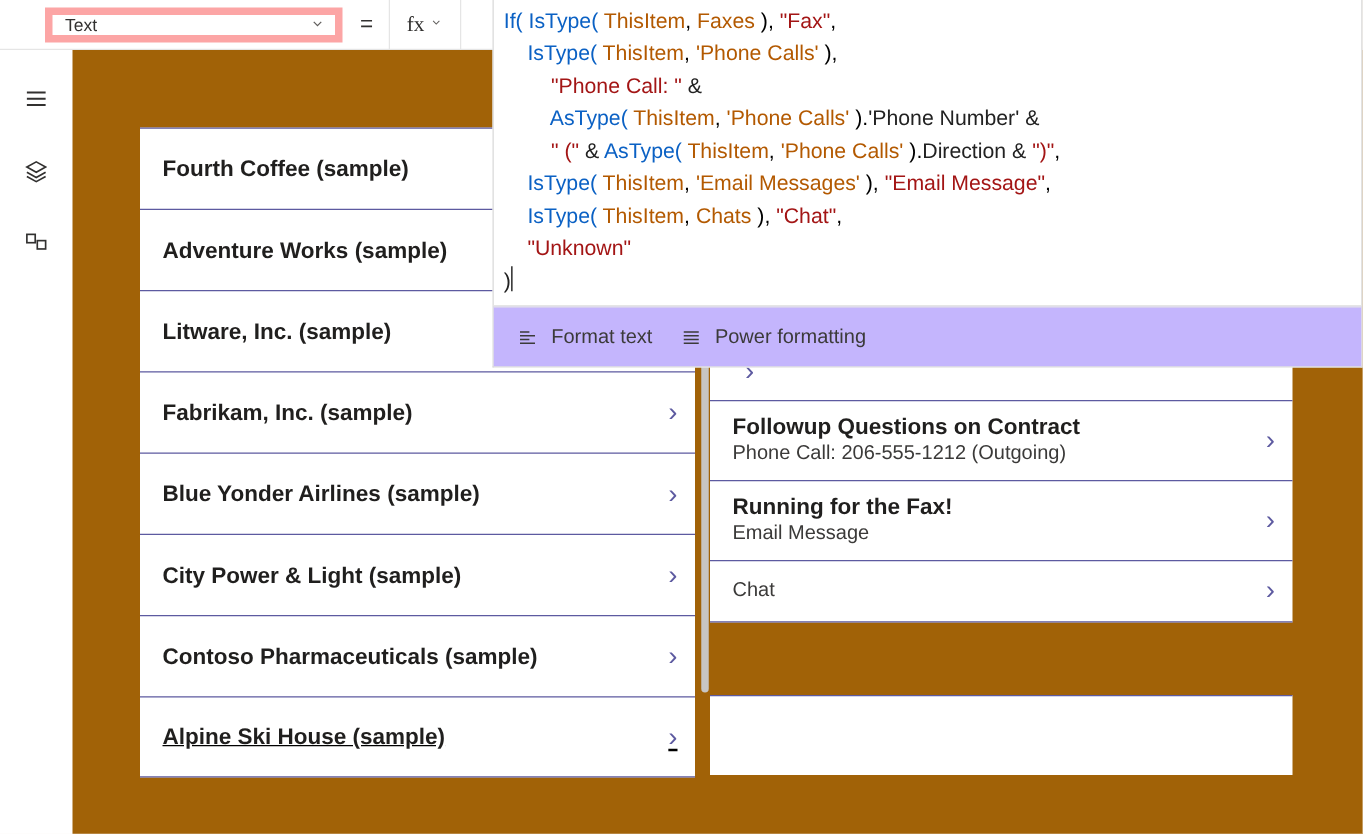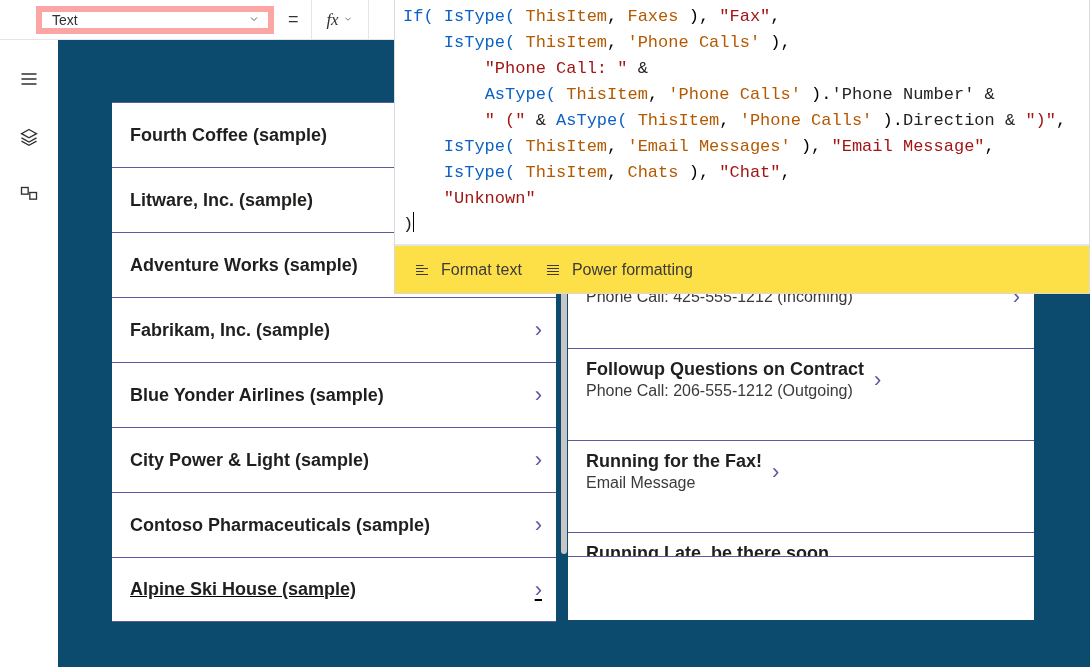--- a/index.html
+++ b/index.html
@@ -20,55 +20,55 @@
     background:#fff; z-index:2;
   }
   .prop-select {
     margin-left:36px; width:238px; height:28px; border:6px solid #fca5a5;
     display:flex; align-items:center; justify-content:space-between;
     padding:0 8px 0 10px; font-size:14px; color:#323130; background:#fff; cursor:pointer;
   }
   .equals { margin:0 12px 0 14px; font-size:18px; color:#323130; }
   .fx {
     width:58px; height:40px; display:flex; align-items:center; justify-content:center;
-    font-style:italic; font-family:"Segoe UI", serif; font-size:17px; color:#323130;
+    font-family:"Segoe UI", serif; font-size:17px; color:#323130;
     border-left:1px solid #e5e5e5; border-right:1px solid #e5e5e5; cursor:pointer;
   }
   .fx .chev { font-style:normal; font-size:11px; margin-left:4px; color:#666; }
 
   
   .formula-panel {
     position:absolute; left:394px; top:0; width:696px; background:#fff;
     border:1px solid #d9d9d9; border-top:none; z-index:5;
   }
   .formula-editor {
-    font-family: Liberation Mono, monospace;
+    font-family: Liberation Sans, sans-serif;
     font-size:17px; line-height:26px; padding:4px 8px 6px 8px;
     white-space:pre; overflow:hidden;
     border-bottom:1px solid #e5e5e5;
     min-height:228px;
   }
   .formula-editor .k-fn { color:#0b61c4; }
   .formula-editor .k-id { color:#b35900; }
   .formula-editor .k-str { color:#a31515; }
   .formula-editor .k-prop { color:#222; }
   .formula-editor .k-op { color:#222; }
   .caret { display:inline-block; width:1px; height:20px; background:#000; vertical-align:-3px; }
 
   .formula-toolbar {
     height:48px; display:flex; align-items:center; gap:22px; padding:0 18px;
-    border-top:1px solid #e5e5e5; background:#fde047;
+    border-top:1px solid #e5e5e5; background:#c4b5fd;
   }
   .ft-btn { display:flex; align-items:center; gap:10px; font-size:16px; color:#3b3a39; cursor:pointer; }
   .ft-btn svg { width:18px; height:18px; }
 
   
   .canvas {
     position:absolute; left:58px; top:40px; width:1032px; height:627px;
-    background:#0c4a6e;
+    background:#a16207;
   }
   .gallery-left {
     position:absolute; left:54px; top:62px; width:444px; background:#fff;
   }
   .gallery-left .row {
     height:65px; border-top:1px solid #5d5aa0; display:flex; align-items:center;
     justify-content:space-between; padding:0 14px 0 18px; cursor:pointer;
   }
   .gallery-left .row:first-child { border-top:1px solid #5d5aa0; }
   .gallery-left .row:last-child { border-bottom:1px solid #5d5aa0;text-decoration:underline; }
@@ -79,21 +79,21 @@
   
   .gallery-right {
     position:absolute; left:510px; top:240px; width:466px; background:#fff;
   }
   .gallery-right::before {
     content:""; position:absolute; left:-7px; top:-16px; width:6px; height:290px;
     background:#c8c6c4; border-radius:3px;
   }
   .gallery-right .item {
     border-top:1px solid #5d5aa0; padding:10px 14px 12px 18px;
-    display:flex; align-items:center; justify-content:flex-start; cursor:pointer;margin-top:28px;
+    display:flex; align-items:center; justify-content:space-between; cursor:pointer;
   }
   .gallery-right .item:last-child { border-bottom:1px solid #5d5aa0; }
   .gallery-right .texts .t1 { font-size:18px; font-weight:700; color:#201f1e; }
   .gallery-right .texts .t2 { font-size:16px; color:#3b3a39; margin-top:2px; }
   .gallery-right .chev { color:#5d5aa0; font-size:22px; flex-shrink:0; margin-left:10px; }
 
   .gallery-right .peek {
     padding:4px 14px 10px 18px; color:#3b3a39; font-size:16px;
     display:flex; justify-content:space-between; align-items:center;
   }
@@ -150,25 +150,25 @@
 </div>
 
 <div class="canvas">
 
   <div class="gallery-left">
     <div class="row hidden-chev">
         <span class="title">Fourth Coffee (sample)</span>
         <span class="chev">›</span>
       </div>
     <div class="row hidden-chev">
+        <span class="title">Adventure Works (sample)</span>
+        <span class="chev">›</span>
+      </div>
+    <div class="row hidden-chev">
         <span class="title">Litware, Inc. (sample)</span>
-        <span class="chev">›</span>
-      </div>
-    <div class="row hidden-chev">
-        <span class="title">Adventure Works (sample)</span>
         <span class="chev">›</span>
       </div>
     <div class="row">
         <span class="title">Fabrikam, Inc. (sample)</span>
         <span class="chev">›</span>
       </div>
     <div class="row">
         <span class="title">Blue Yonder Airlines (sample)</span>
         <span class="chev">›</span>
       </div>
@@ -181,40 +181,38 @@
         <span class="chev">›</span>
       </div>
     <div class="row">
         <span class="title">Alpine Ski House (sample)</span>
         <span class="chev">›</span>
       </div>
   </div>
 
   <div class="gallery-right">
     <div class="peek">
-      <span>Phone Call: 425-555-1212 (Incoming)</span>
       <span class="chev">›</span>
     </div>
     <div class="item">
       <div class="texts">
         <div class="t1">Followup Questions on Contract</div>
         <div class="t2">Phone Call: 206-555-1212 (Outgoing)</div>
       </div>
       <span class="chev">›</span>
     </div>
     <div class="item">
       <div class="texts">
         <div class="t1">Running for the Fax!</div>
         <div class="t2">Email Message</div>
       </div>
       <span class="chev">›</span>
     </div>
     <div class="item">
       <div class="texts">
-        <div class="t1">Running Late, be there soon</div>
         <div class="t2">Chat</div>
       </div>
       <span class="chev">›</span>
     </div>
   </div>
   <div class="big-blank"></div>
 </div>
 
 <div class="formula-panel">
   <div class="formula-editor"><span class="k-fn">If(</span><span> </span><span class="k-fn">IsType( </span><span class="k-id">ThisItem</span><span>, </span><span class="k-id">Faxes</span><span> ), </span><span class="k-str">"Fax"</span><span>,</span>

